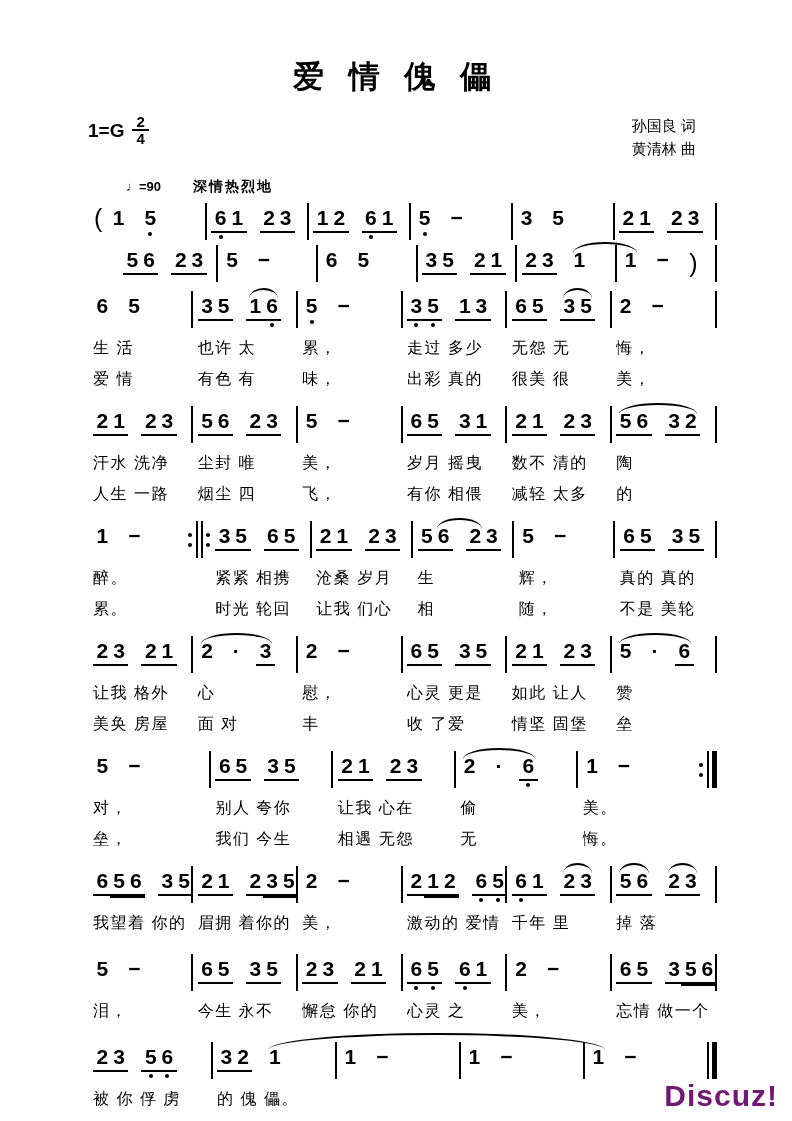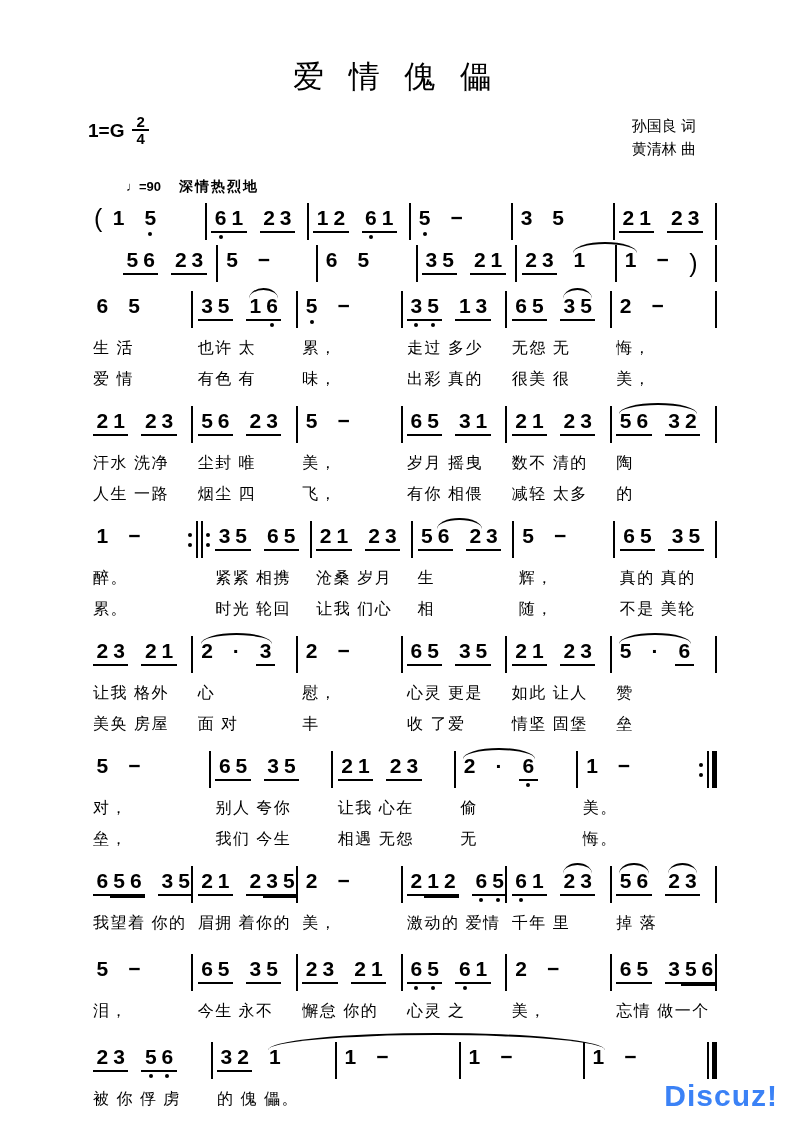--- a/index.html
+++ b/index.html
@@ -3,36 +3,36 @@
 <meta charset="utf-8">
 <style>
   html,body{margin:0;padding:0;}
   body{
     width:792px;height:1121px;position:relative;overflow:hidden;
     background:#ffffff;color:#000;
     font-family:"Liberation Sans","DejaVu Sans",sans-serif;
   }
   .page{position:absolute;inset:0;}
   .title{
-    margin-top:56px;text-align:center;font-size:31px;font-weight:normal;
+    margin-top:56px;text-align:center;font-size:31px;font-weight:bold;
     letter-spacing:8px;
   }
   .meta{
     display:flex;justify-content:space-between;align-items:flex-start;
     margin:16px 96px 0 88px;
     gap:36px;
   }
   .keysig{font-size:19px;font-weight:bold;display:flex;align-items:center;}
   .ts{display:inline-block;margin-left:8px;text-align:center;vertical-align:middle;}
   .ts .num{display:block;font-size:15px;line-height:15px;font-weight:bold;padding:0 4px;}
   .ts .den{display:block;font-size:15px;line-height:16px;font-weight:bold;border-top:2px solid #000;padding:0 4px;}
   .credits{font-size:15px;line-height:23px;text-align:left;}
   .temporow{margin:18px 0 8px 88px;display:flex;align-items:baseline;}
   .tempomark{font-size:13px;font-weight:bold;margin-left:38px;}
-  .tempoexpr{font-size:14px;font-weight:bold;margin-left:18px;letter-spacing:2px;}
+  .tempoexpr{font-size:14px;font-weight:bold;margin-left:32px;letter-spacing:2px;}
 
   #score{margin-top:2px;}
   .system{
     position:relative;display:flex;align-items:flex-start;
   }
   .measure{flex:1;min-width:0;display:flex;flex-direction:column;padding-left:3px;overflow:visible;}
   .nrow{display:flex;align-items:flex-start;padding-top:3px;min-height:34px;}
   .grp{display:inline-flex;margin-right:13px;padding:0 1px;position:relative;}
   .grp.u1{border-bottom:2px solid #000;padding-bottom:2px;}
   .note{
@@ -55,21 +55,21 @@
   .vl{width:2px;height:37px;background:#000;margin:0 1.5px;}
   .vl.thick{width:5px;}
   .dots{display:flex;flex-direction:column;justify-content:center;gap:6px;height:37px;margin:0 2px;}
   .dots i{width:4px;height:4px;border-radius:50%;background:#000;display:block;}
   .slur{
     position:absolute;border-top:2px solid #000;
     border-radius:50% 50% 0 0 / 100% 100% 0 0;
   }
   .watermark{
     position:absolute;right:14px;bottom:8px;font-size:30px;font-weight:bold;
-    color:#3b82f6;letter-spacing:1px;
+    color:#701a75;letter-spacing:1px;
   }
 </style>
 </head>
 <body>
 
 <div class="page">
   <div class="title">爱 情 傀 儡</div>
 
   <div class="meta">
     <div class="keysig">

